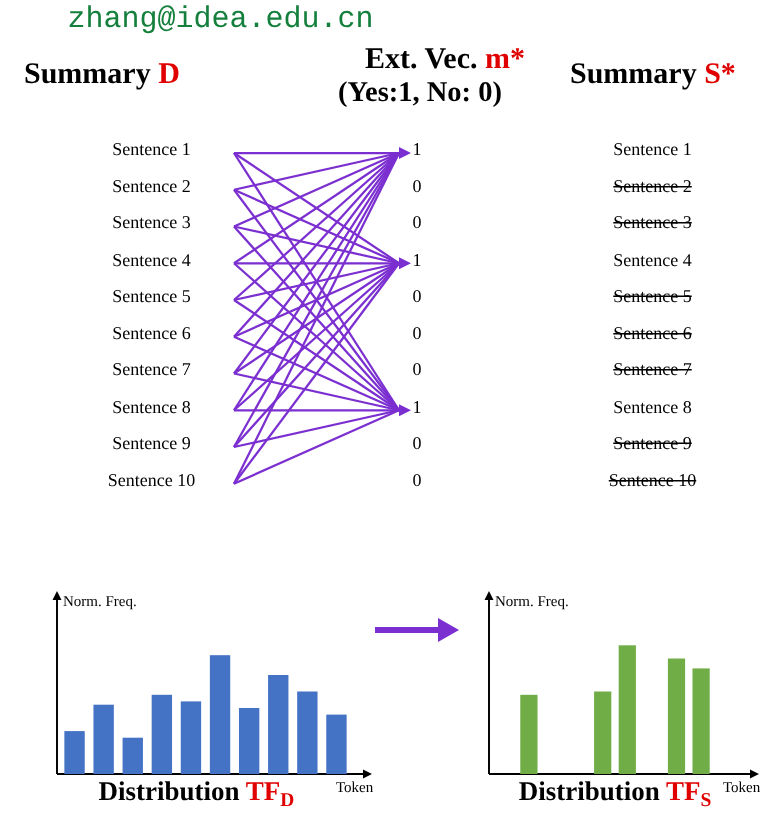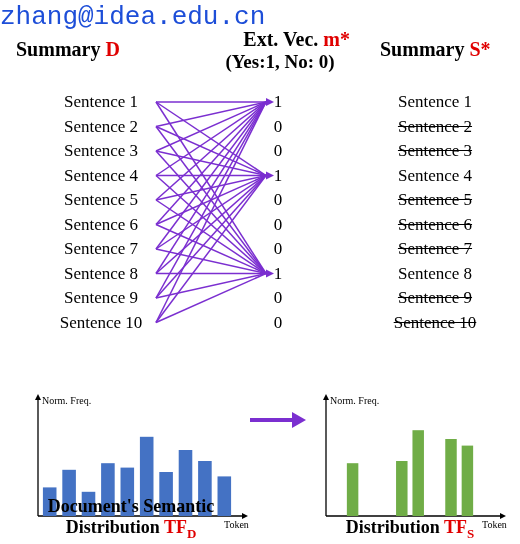--- a/index.html
+++ b/index.html
@@ -6,42 +6,43 @@
   body {
     width: 520px;
     height: 544px;
     font-family: "Times New Roman", serif;
     background: #fff;
     position: relative;
     overflow: hidden;
   }
   .email {
     font-family: "Courier New", monospace;
-    font-size: 26px;
-    color: #1d4ed8;
+    font-size: 20px;
+    color: #15803d;
     position: absolute;
     top: 2px;
     left: 0;
+    padding-left: 45px;
   }
   .headers {
     position: absolute;
     top: 28px;
     left: 0;
     width: 520px;
     font-weight: bold;
     font-size: 20px;
   }
   .hdr-doc { position: absolute; left: 16px; top: 10px; }
   .hdr-ext { position: absolute; left: 210px; top: 0; text-align: right; width: 140px; }
   .hdr-ext-sub { position: absolute; left: 210px; top: 23px; text-align: center; width: 140px; font-size: 19px; }
   .hdr-sum { position: absolute; left: 380px; top: 10px; }
   .red { color: #e00000; }
 
   .rows { position: absolute; top: 92px; left: 0; width: 520px; }
-  .row { height: 24.5px; position: relative; font-size: 17px; text-decoration: underline; }
+  .row { height: 24.5px; position: relative; font-size: 12px; text-decoration: underline; }
   .col-d { position: absolute; left: 46px; width: 110px; text-align: center; }
   .col-m { position: absolute; left: 268px; width: 20px; text-align: center; }
   .col-s { position: absolute; left: 380px; width: 110px; text-align: center; }
   .strike { text-decoration: line-through; }
 
   svg.lines { position: absolute; top: 92px; left: 150px; width: 130px; height: 250px; pointer-events: none; }
   svg.lines line { stroke: #7b2fd0; stroke-width: 1.5; }
 
   .charts { position: absolute; top: 346px; left: 0; width: 456px; height: 150px; margin-top: 42px; }
   svg.chart { position: absolute; }
@@ -200,19 +201,19 @@
       <rect x="161.66" y="57.599999999999994" width="11.479999999999999" height="70.4" class="bar-s"></rect>
     </svg>
 </div>
 
 <svg class="big-arrow" width="60" height="24">
   <line x1="2" y1="12" x2="44" y2="12"></line>
   <polygon points="44,4 58,12 44,20"></polygon>
 </svg>
 
 <div class="caption cap-d">
-  <span>Document's Semantic</span><br>
+  <br>
   <span>Distribution </span><span class="red"><span>TF</span><span class="sub">D</span></span>
 </div>
 <div class="caption cap-s">
   <br>
   <span>Distribution </span><span class="red"><span>TF</span><span class="sub">S</span></span>
 </div>
 
 </body></html>

